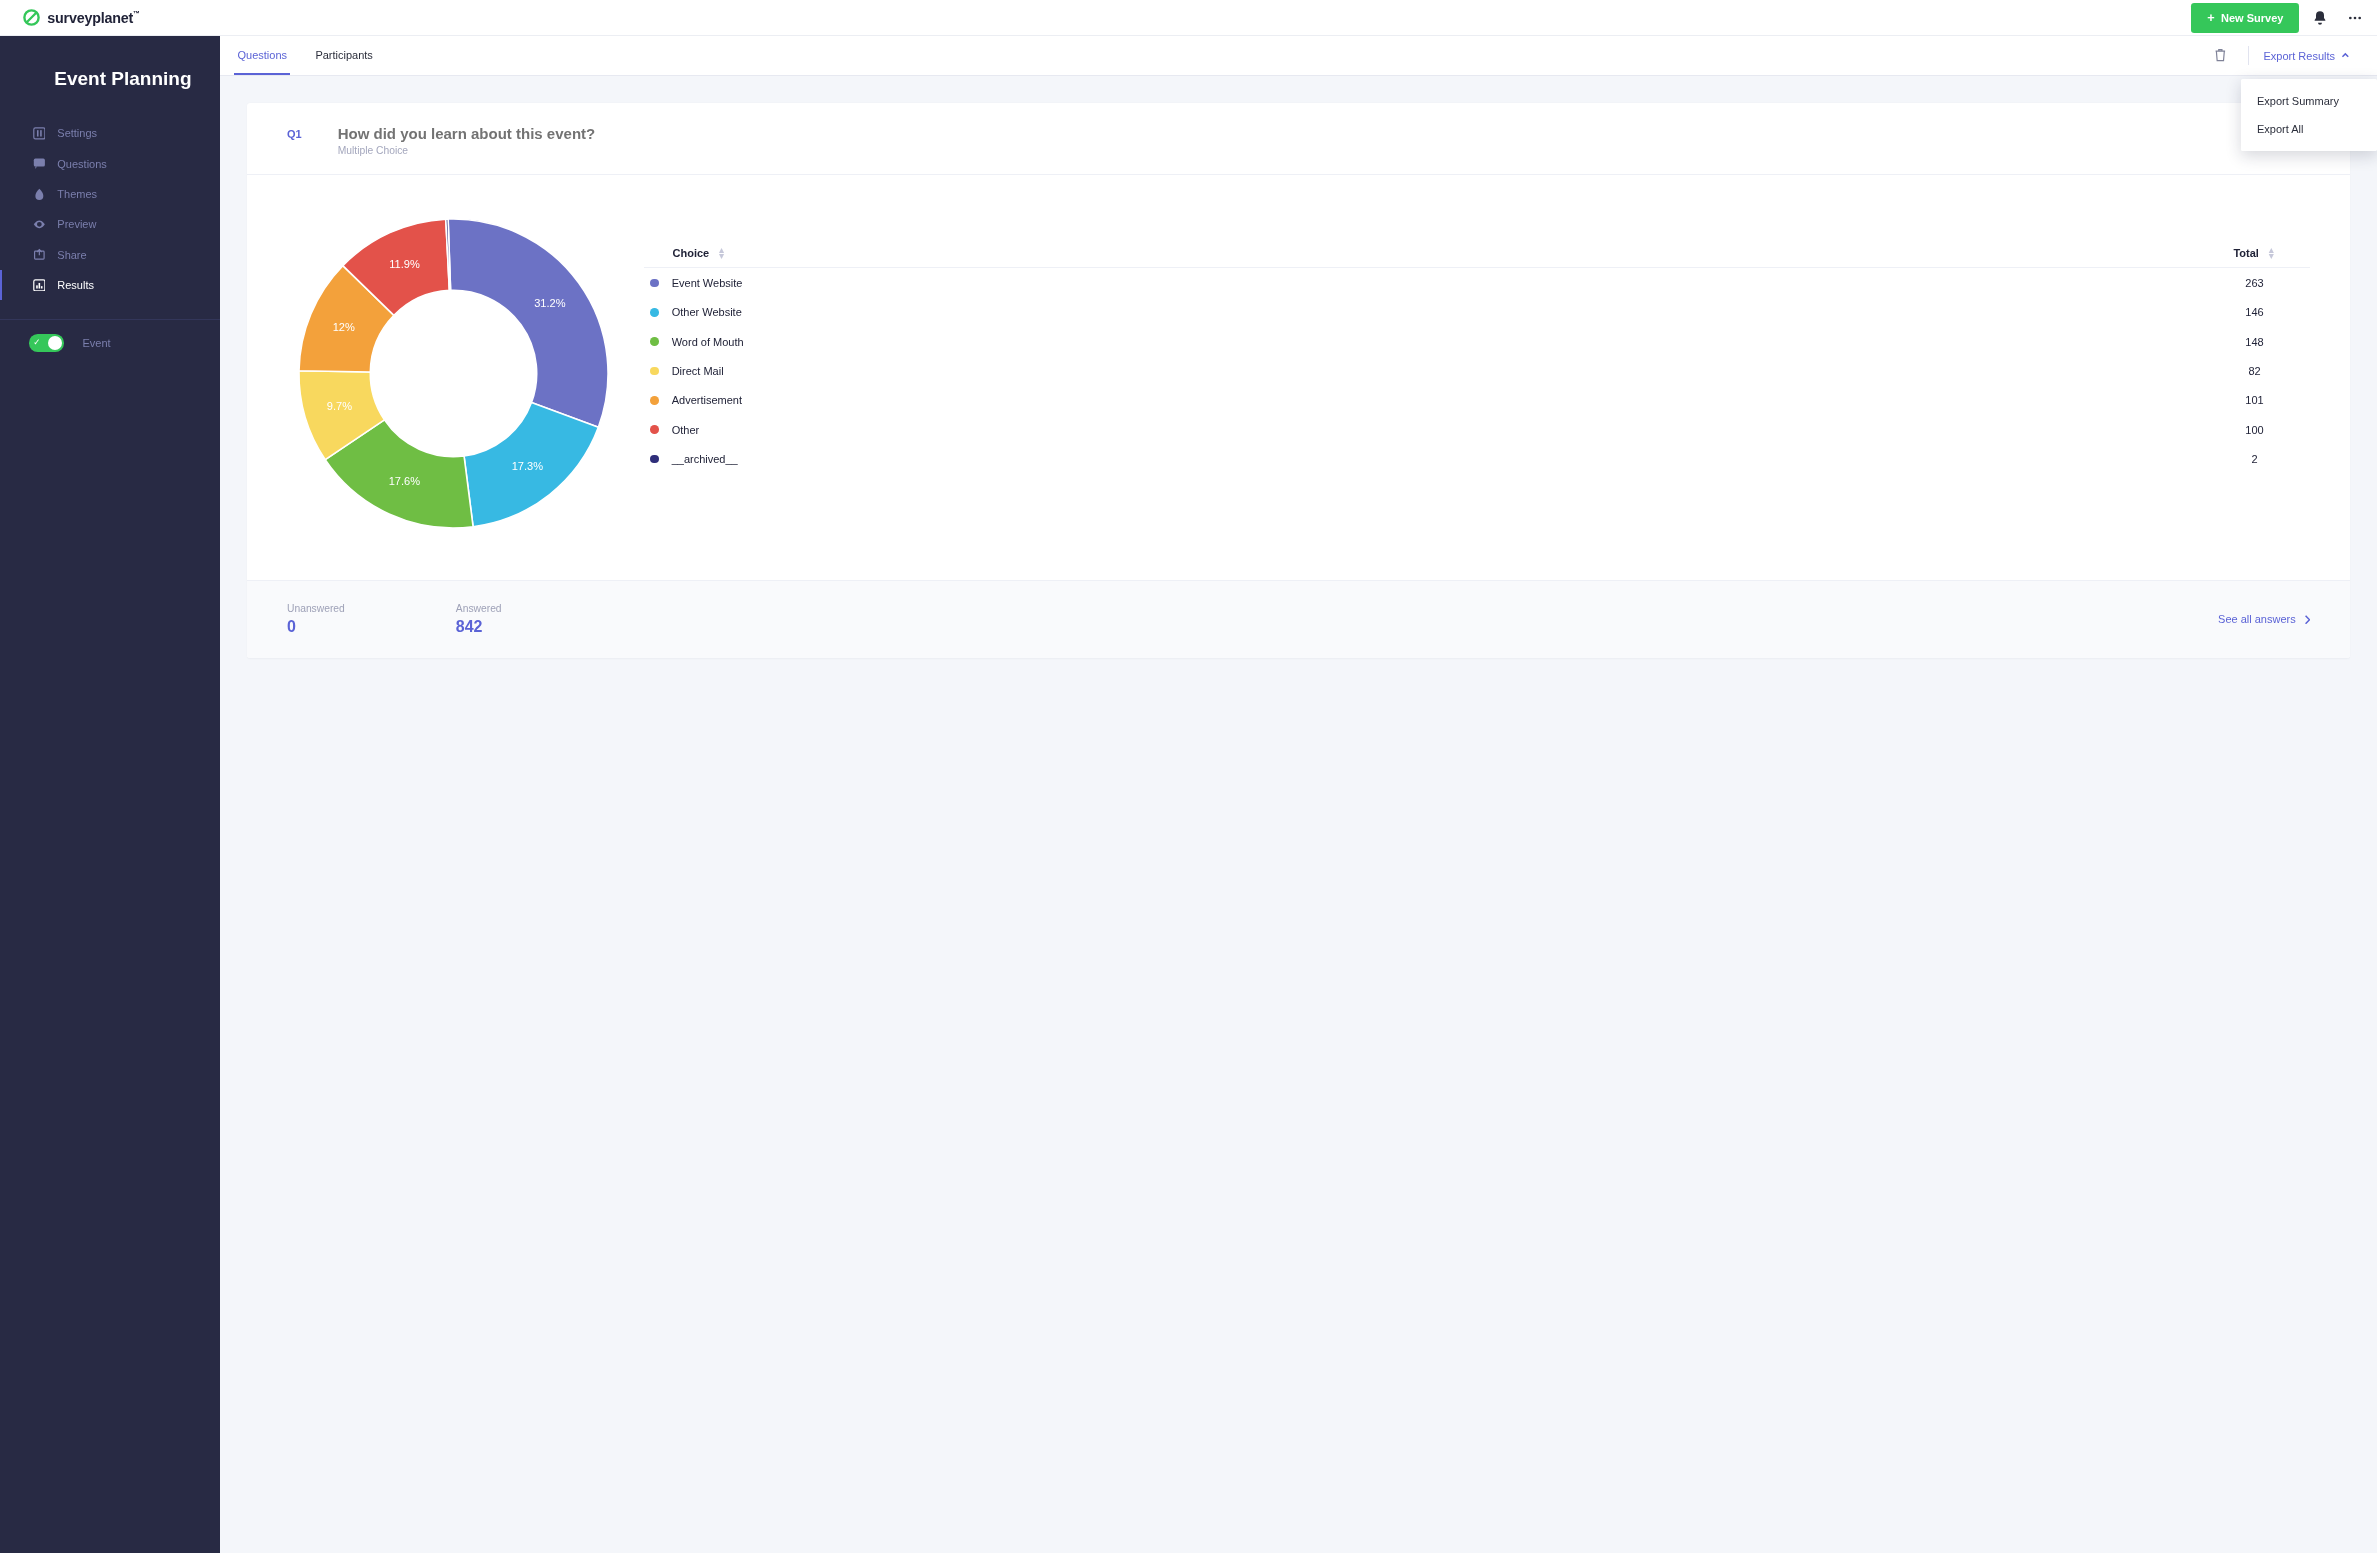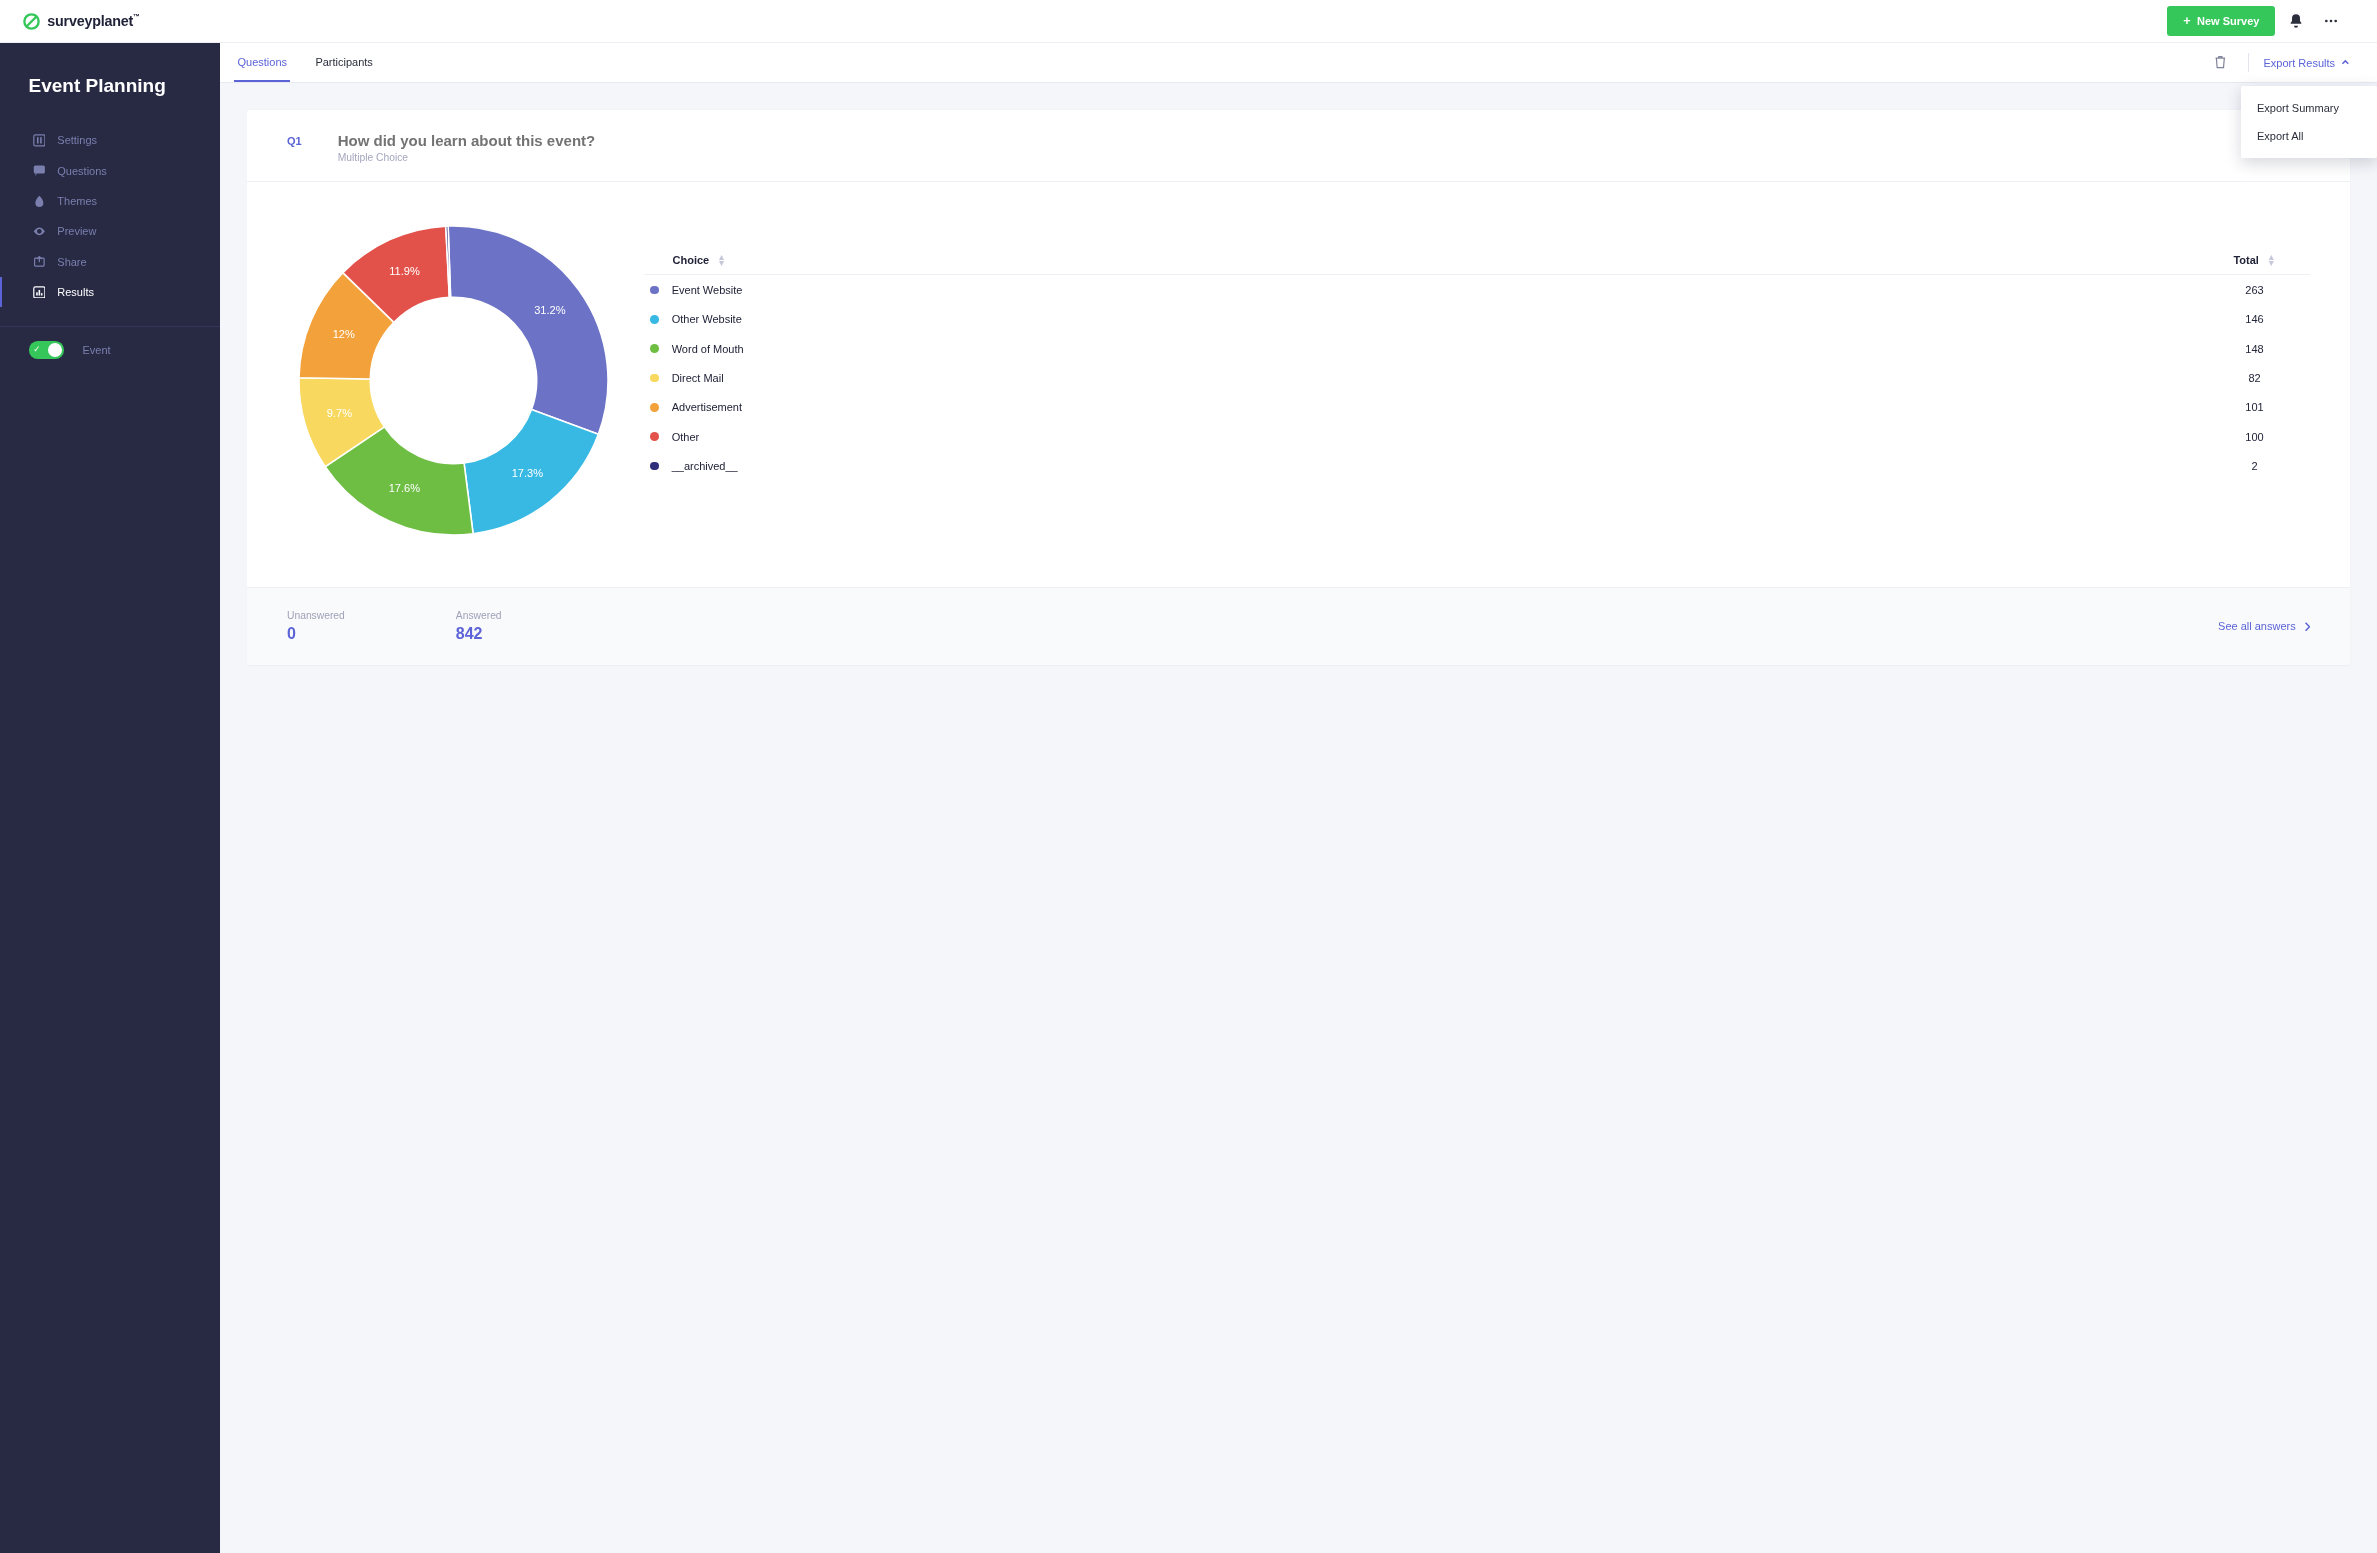--- a/index.html
+++ b/index.html
@@ -1,32 +1,32 @@
 <!DOCTYPE html>
 <html style="font-size:12.7px"><head>
 <meta charset="utf-8">
 <style>
   * { box-sizing: border-box; margin: 0; padding: 0; }
   html, body { width: 100%; height: 100%; font-family: -apple-system, "Helvetica Neue", Arial, sans-serif; }
   body { display: flex; flex-direction: column; background: #f4f6fa; color: #2b2e3b; }
 
   
-  .topbar { height: 43px; background: #fff; display: flex; align-items: center; padding: 0 32px 0 22px; border-bottom: 0.8px solid #eceef3; }
+  .topbar { height: 36px; background: #fff; display: flex; align-items: center; padding: 0 8px 0 22px; border-bottom: 0.8px solid #eceef3; }
   .logo { display: flex; align-items: center; gap: 6.3px; }
   .logo-mark { width: 19px; height: 19px; }
   .logo-text { font-weight: 700; font-size: 14.3px; color: #212338; letter-spacing: -0.2px; }
   .logo-text .tm { font-size: 7.1px; vertical-align: top; }
   .topbar-spacer { flex: 1; }
   .btn-new { background: #35c75a; color: #fff; border: none; border-radius: 3.2px; padding: 8px 16px; font-size: 11px; font-weight: 600; display: flex; align-items: center; gap: 6.3px; cursor: pointer; }
   .top-icon { width: 28.5px; height: 28.5px; display: flex; align-items: center; justify-content: center; color: #34354a; margin-left: 6.3px; cursor: pointer; }
 
   .app-body { flex: 1; display: flex; min-height: 0; }
 
   
-  .sidebar { width: 220px; background: #282a44; color: #cfd1e4; display: flex; flex-direction: column; }
+  .sidebar { width: 220px; background: #282a44; color: #cfd1e4; display: flex; flex-direction: column; text-align: right; }
   .survey-title { padding: 32px 28.5px 22px 28.5px; color: #fff; font-size: 19px; font-weight: 600; }
   .nav { display: flex; flex-direction: column; padding-top: 6.3px; }
   .nav-item { display: flex; align-items: center; gap: 11px; padding: 8px 28.5px 8px 32px; font-size: 11px; color: #7b7fad; cursor: pointer; position: relative; }
   .nav-item .nav-icon { width: 14.3px; height: 14.3px; display:flex; align-items:center; justify-content:center; }
   .nav-item.active { color: #fff; }
   .nav-item.active::before { content:""; position:absolute; left:0; top:0; bottom:0; width:2.4px; background:#5b63d6; }
   .sidebar-divider { height:0.8px; background:#33365a; margin:19px 0 14.3px 0; }
   .active-toggle-row { display:flex; align-items:center; gap:19px; padding:0 28.5px; }
   .toggle { width:35px; height:17.4px; border-radius:8.7px; background:#35c75a; position:relative; cursor:pointer; }
   .toggle .knob { position:absolute; right:1.6px; top:1.6px; width:14.3px; height:14.3px; border-radius:50%; background:#fff; }

